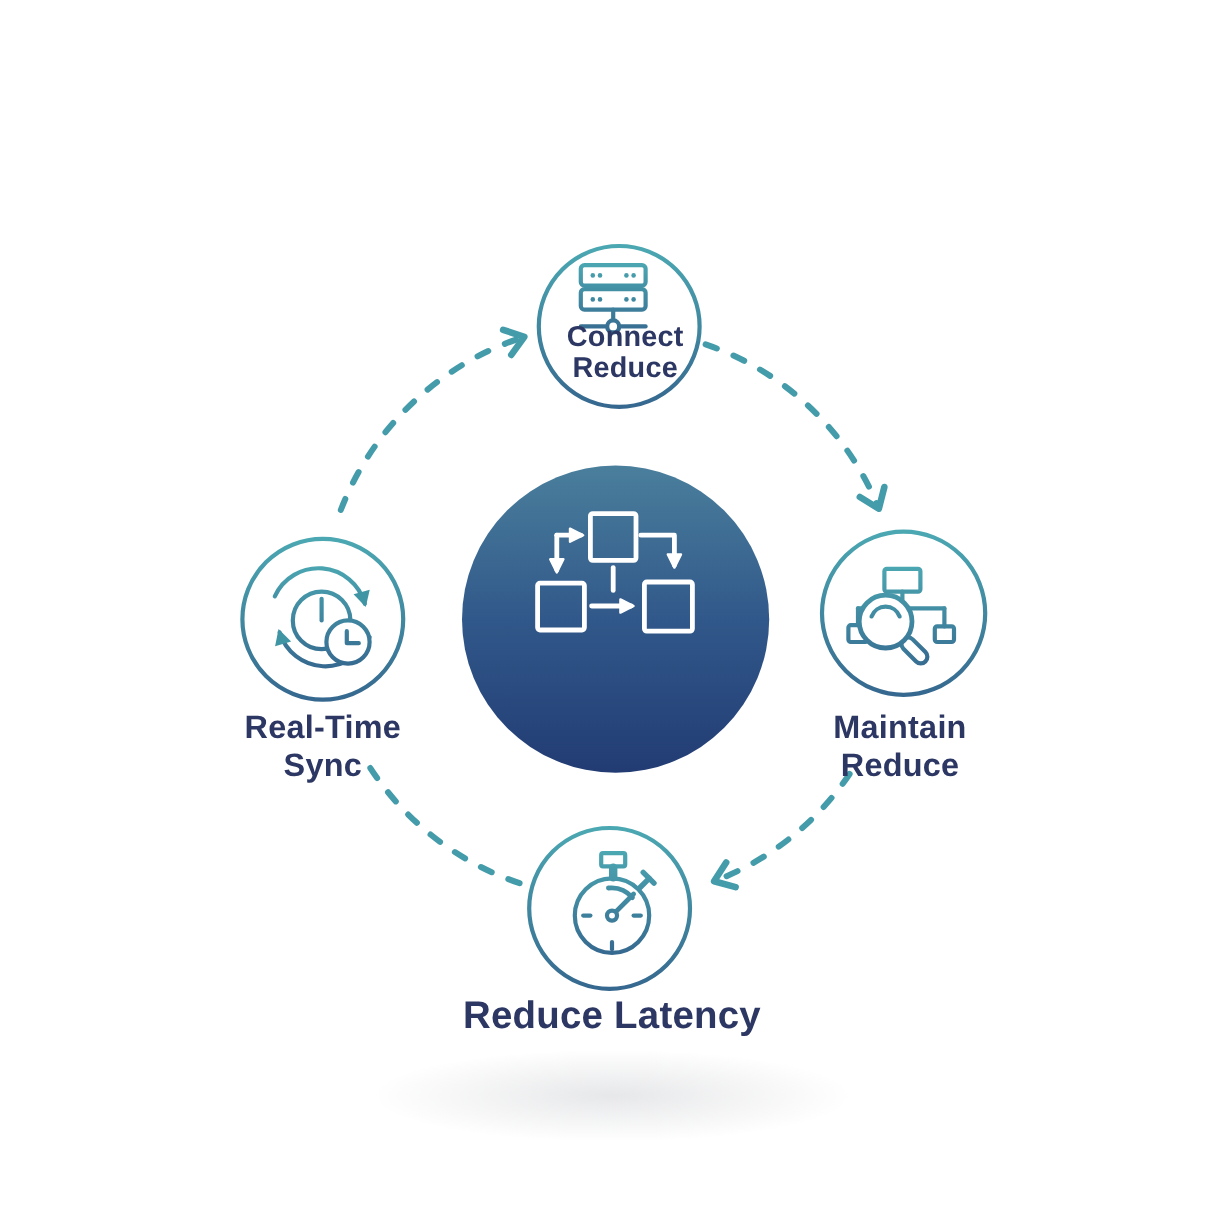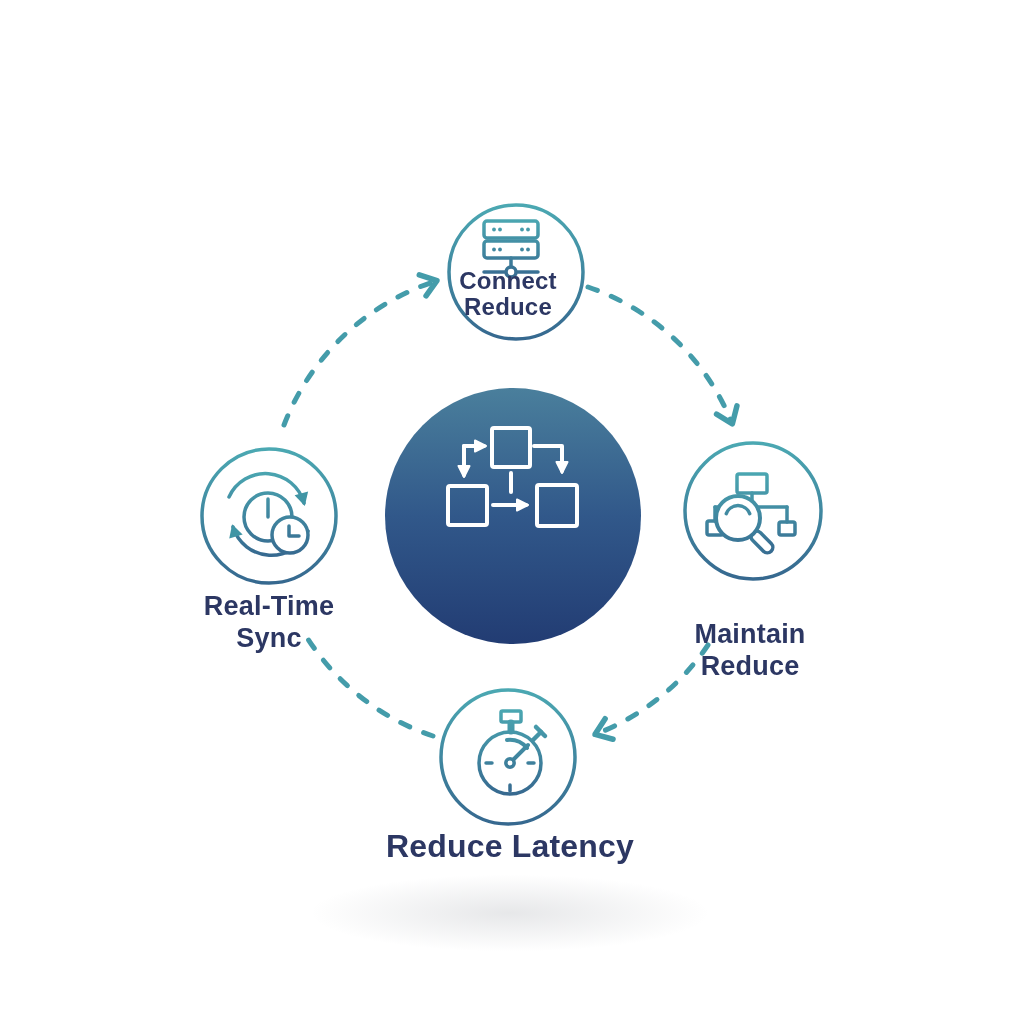--- a/index.html
+++ b/index.html
@@ -11,23 +11,23 @@
     position:absolute;left:225px;top:858px;width:570px;height:110px;
     background:radial-gradient(ellipse 50% 50% at 50% 50%, rgba(110,115,125,0.17), rgba(110,115,125,0.0) 70%);
     pointer-events:none;
   }
   svg.diagram{position:absolute;left:0;top:0;}
   .label{
     position:absolute;color:#2C3763;font-weight:600;text-align:center;
     letter-spacing:.2px;
   }
   .label span{display:block;}
-  .label-top{left:428px;top:268px;width:160px;font-size:24px;line-height:26px;}
+  .label-top{left:441px;top:268px;width:160px;font-size:24px;line-height:26px;}
   .label-left{left:159px;top:590px;width:220px;font-size:27px;line-height:32px;}
-  .label-right{left:640px;top:590px;width:220px;font-size:27px;line-height:32px;margin-top:28px;}
+  .label-right{left:640px;top:590px;width:220px;font-size:27px;line-height:32px;}
   .label-bottom{left:380px;top:830px;width:260px;font-size:32px;line-height:32px;}
 </style>
 </head>
 <body>
 
 <div class="canvas">
 
   <div class="floor-shadow"></div>
 
   <svg class="diagram" width="1024" height="1024" viewBox="0 0 1024 1024">

